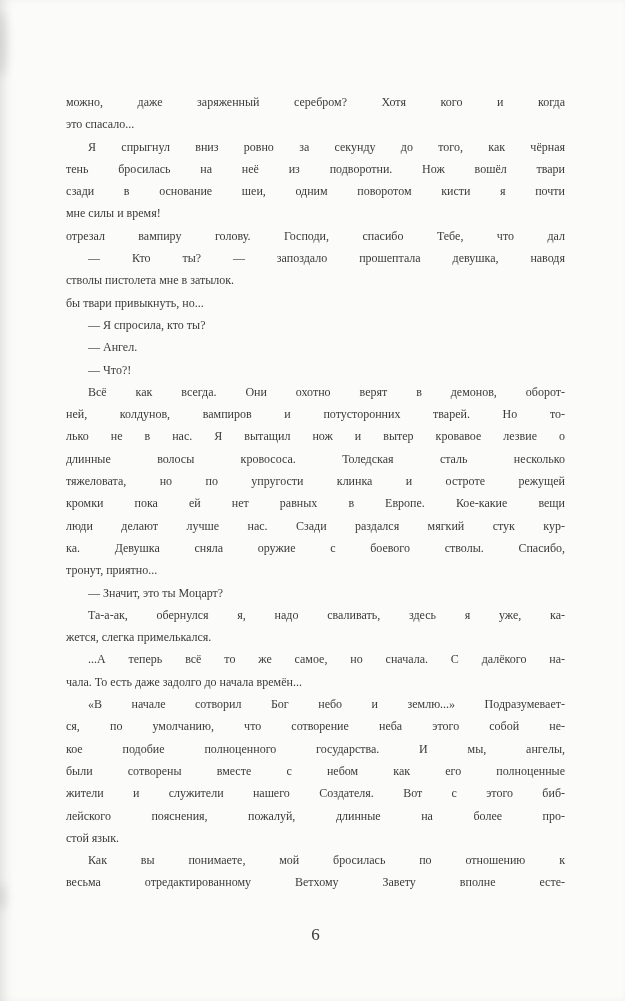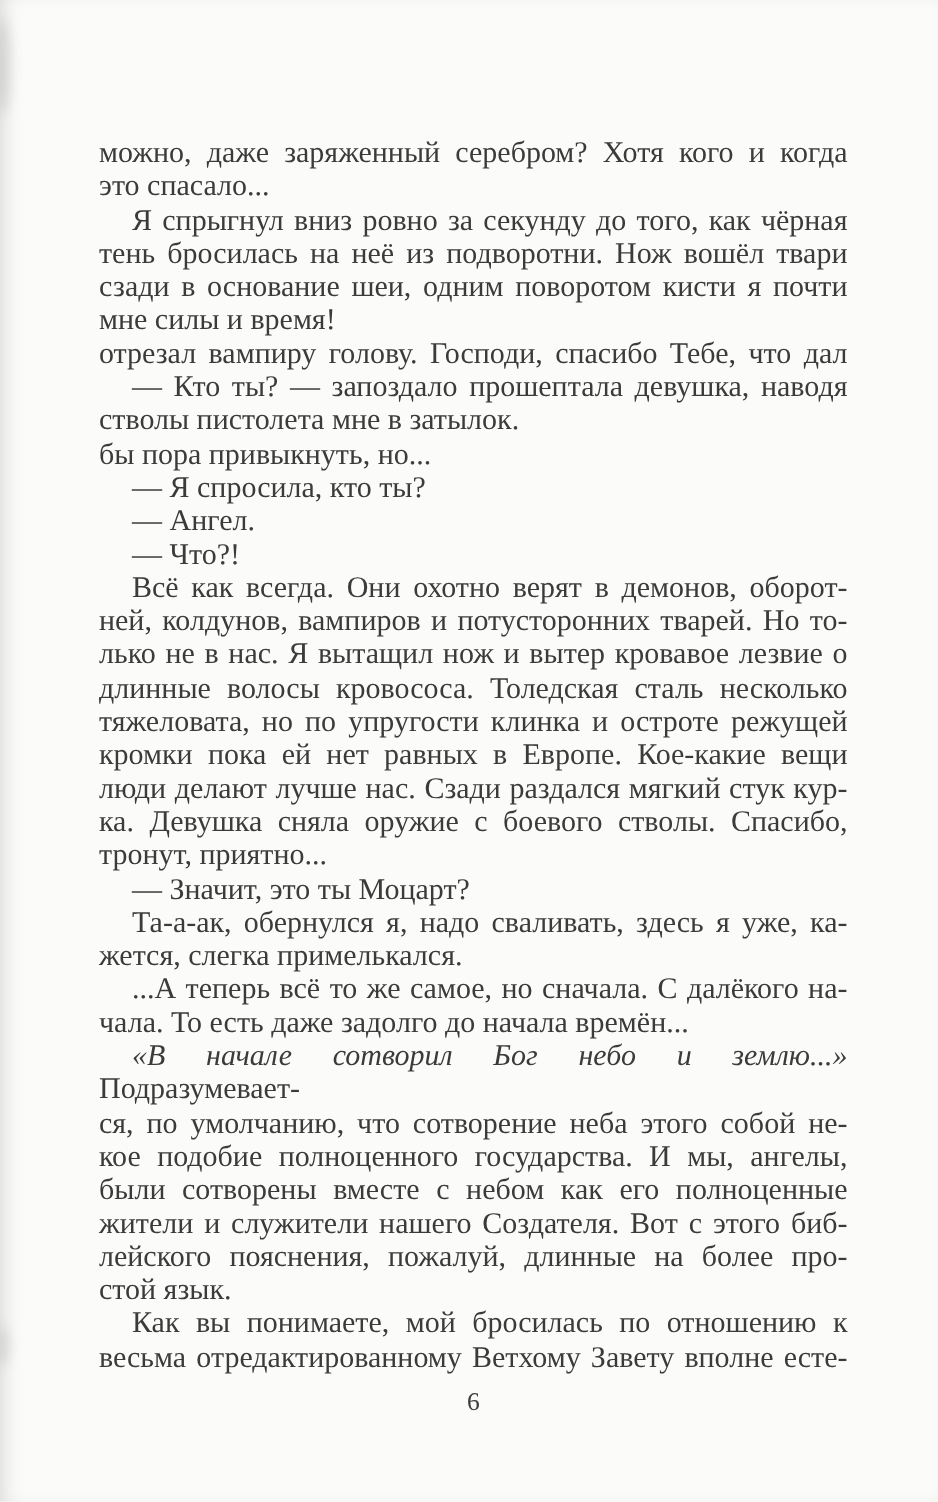--- a/index.html
+++ b/index.html
@@ -27,36 +27,35 @@
     filter: blur(4px);
     border-radius: 50%;
   }
   .smudge-top-left   { left: -3px; top: 12px;  width: 10px; height: 64px; }
   .smudge-bottom-left{ left: -2px; top: 884px; width: 8px;  height: 26px; }
   #text-block {
     position: absolute;
     left: 66px;
     top: 91px;
     width: 499px;
-    font-size: 20px;
+    font-size: 12px;
     line-height: 22.3px;
     text-justify: inter-word;
   }
   .line {
     text-align: left;
   }
   .line.just {
     text-align: justify;
     text-align-last: justify;
   }
   .line.indent {
     text-indent: 22px;
   }
   .it {
-    font-style: italic;
     margin-top: 33px;
   }
   .page-number {
     position: absolute;
     top: 925px;
     left: 66px;
     width: 499px;
     text-align: center;
     font-size: 17px;
     line-height: 20px;
@@ -72,21 +71,21 @@
   <div id="text-block">
       <div class="line just"><span>можно, даже заряженный серебром? Хотя кого и когда</span></div>
       <div class="line"><span>это спасало...</span></div>
       <div class="line indent just"><span>Я спрыгнул вниз ровно за секунду до того, как чёрная</span></div>
       <div class="line just"><span>тень бросилась на неё из подворотни. Нож вошёл твари</span></div>
       <div class="line just"><span>сзади в основание шеи, одним поворотом кисти я почти</span></div>
       <div class="line"><span>мне силы и время!</span></div>
       <div class="line just"><span>отрезал вампиру голову. Господи, спасибо Тебе, что дал</span></div>
       <div class="line indent just"><span>— Кто ты? — запоздало прошептала девушка, наводя</span></div>
       <div class="line"><span>стволы пистолета мне в затылок.</span></div>
-      <div class="line"><span>бы пора привыкнуть, но...</span></div>
+      <div class="line"><span>бы твари привыкнуть, но...</span></div>
       <div class="line indent"><span>— Я спросила, кто ты?</span></div>
       <div class="line indent"><span>— Ангел.</span></div>
       <div class="line indent"><span>— Что?!</span></div>
       <div class="line indent just"><span>Всё как всегда. Они охотно верят в демонов, оборот-</span></div>
       <div class="line just"><span>ней, колдунов, вампиров и потусторонних тварей. Но то-</span></div>
       <div class="line just"><span>лько не в нас. Я вытащил нож и вытер кровавое лезвие о</span></div>
       <div class="line just"><span>длинные волосы кровососа. Толедская сталь несколько</span></div>
       <div class="line just"><span>тяжеловата, но по упругости клинка и остроте режущей</span></div>
       <div class="line just"><span>кромки пока ей нет равных в Европе. Кое-какие вещи</span></div>
       <div class="line just"><span>люди делают лучше нас. Сзади раздался мягкий стук кур-</span></div>

